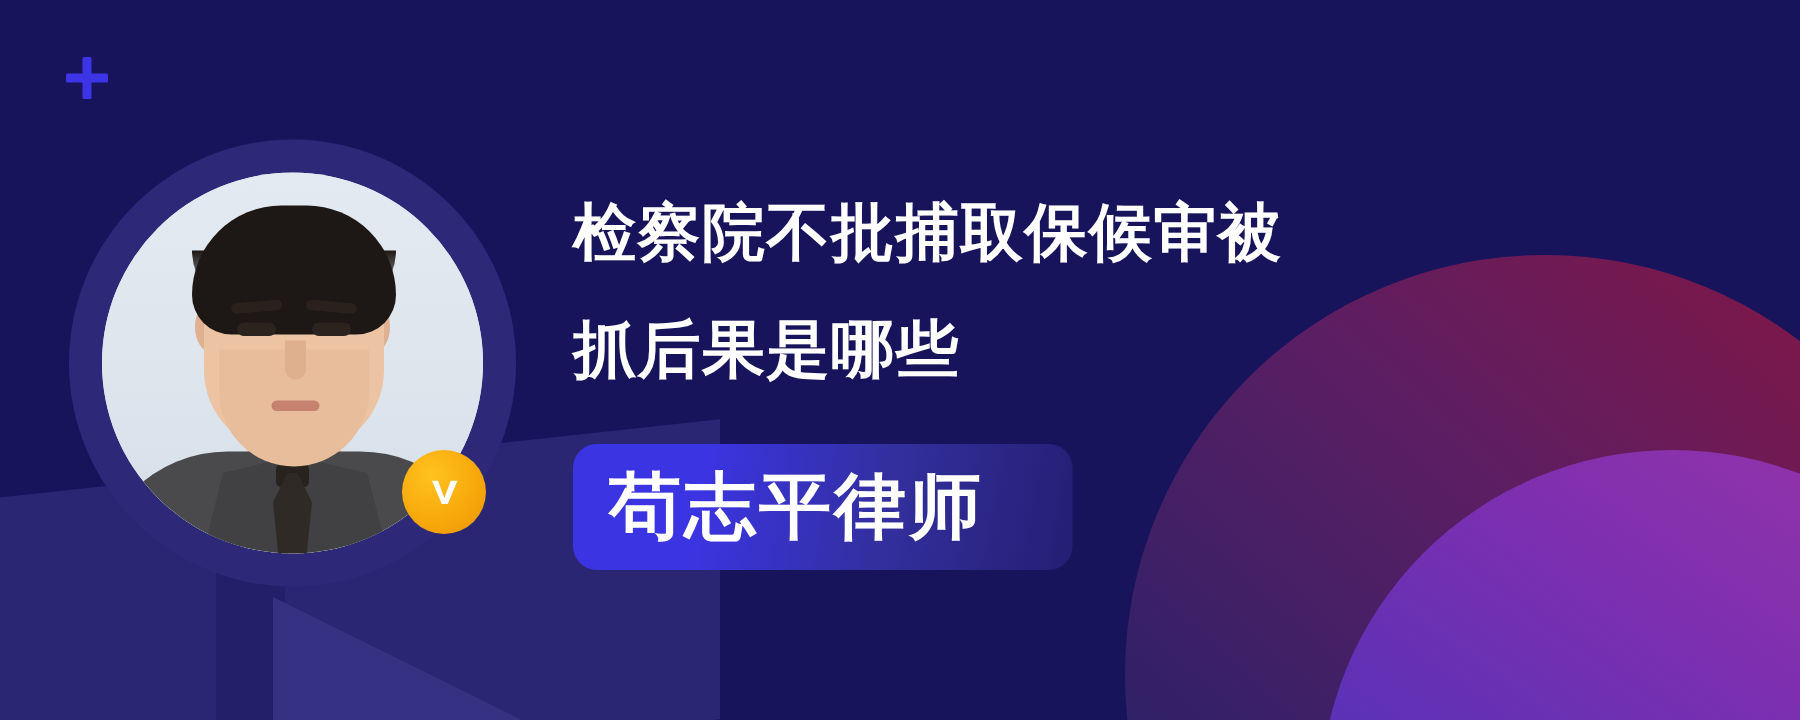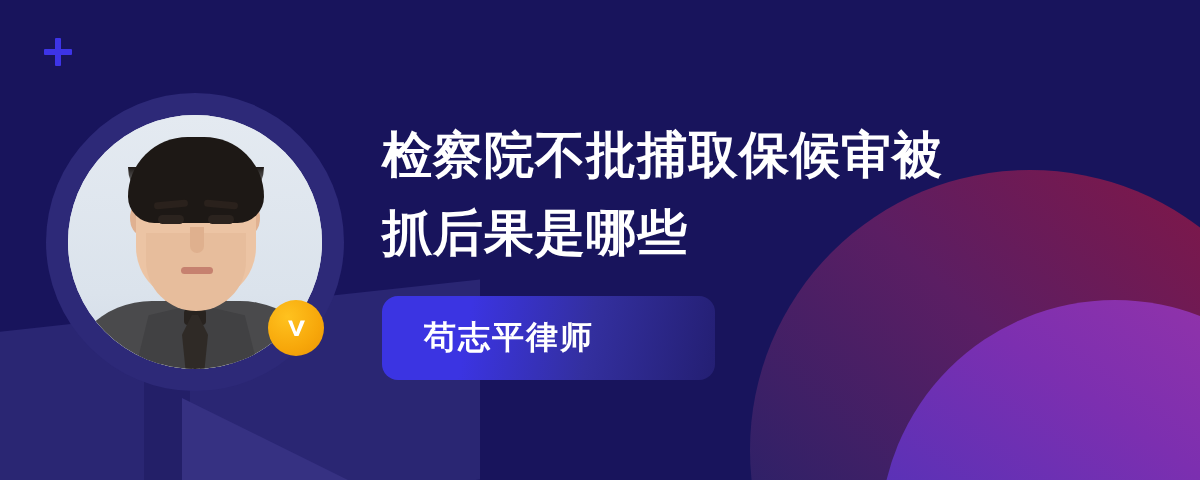--- a/index.html
+++ b/index.html
@@ -150,38 +150,38 @@
   
   #content {
     position: absolute;
     left: 382px;
     top: 116px;
     width: 700px;
   }
   #headline {
     margin: 0;
     color: #ffffff;
-    font-size: 50px;
+    font-size: 42px;
     line-height: 78px;
     font-weight: 700;
     letter-spacing: 1px;
     width: 660px;
     white-space: pre-wrap;
   }
   #author-button {
     display: inline-flex;
     align-items: center;
     justify-content: flex-start;
     margin-top: 24px;
-    padding: 0 42px;
+    padding: 0 24px;
     height: 84px;
     border: none;
     border-radius: 16px;
     color: #ffffff;
-    font-size: 32px;
+    font-size: 48px;
     font-weight: 700;
     letter-spacing: 2px;
     font-family: Liberation Serif, serif;
     background: linear-gradient(100deg, #3b34e2 0%, #3b34e2 26%, #332f9e 62%, #241f73 100%);
     cursor: pointer;
     min-width: 333px;
     box-sizing: border-box;
   }
 </style>
 </head>

